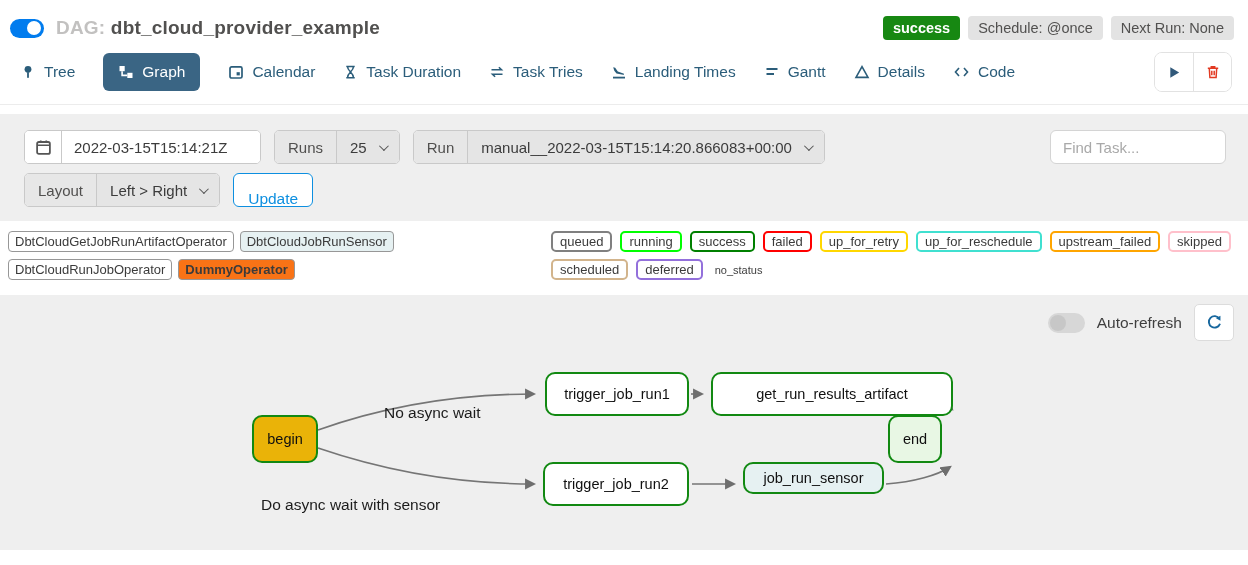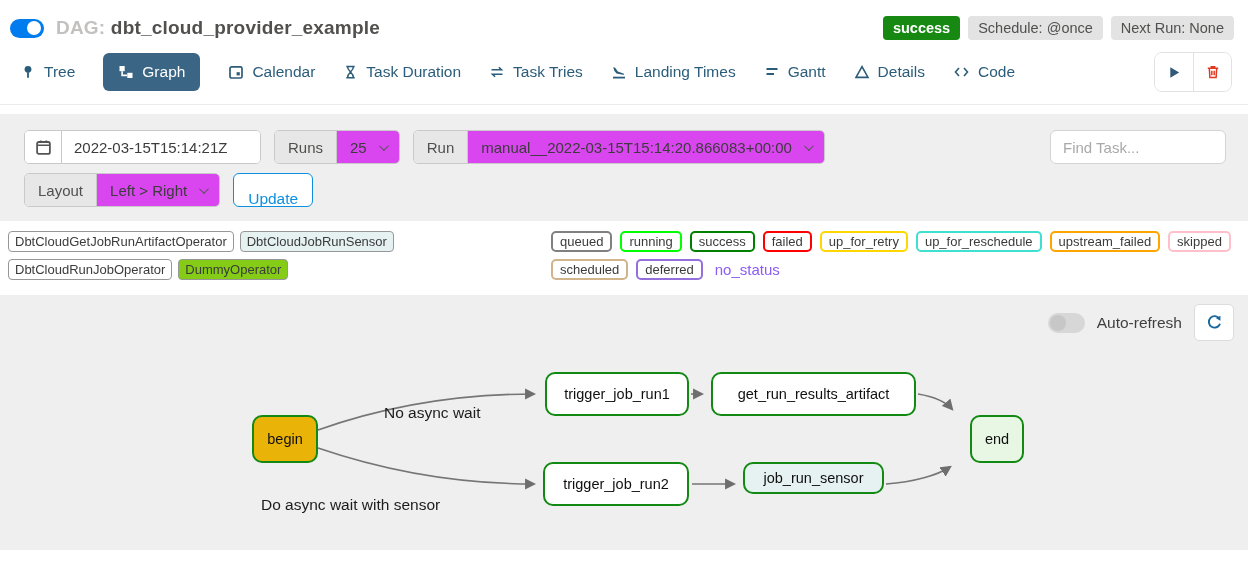--- a/index.html
+++ b/index.html
@@ -25,53 +25,53 @@
   .actions { margin-left:auto; display:flex; border:1px solid #e2e2e2; border-radius:8px; overflow:hidden; background:#fff; }
   .actions .abtn { width:38px; height:38px; display:flex; align-items:center; justify-content:center; background:#fff; cursor:pointer; }
   .actions .abtn + .abtn { border-left:1px solid #e2e2e2; }
 
   
   .filter-panel { background:#efefef; padding:16px 22px 14px 24px; margin-top:9px; }
   .frow { display:flex; align-items:flex-end; gap:13px; }
   .frow + .frow { margin-top:9px; }
   .group { display:inline-flex; align-items:stretch; border:1px solid #c9c9c9; border-radius:5px; overflow:hidden; background:#fff; height:34px; }
   .group .glabel { display:flex; align-items:center; padding:0 13px; background:#e7e7e7; color:#51504f; font-size:15px; border-right:1px solid #c9c9c9; }
-  .group .gfield { display:flex; align-items:center; padding:0 13px; background:#d946ef; font-size:15px; color:#3c3c3c; white-space:nowrap; }
+  .group .gfield { display:flex; align-items:center; padding:0 13px; background:#e5e5e5; font-size:15px; color:#3c3c3c; white-space:nowrap; }
   .group .gselect { cursor:pointer; gap:12px; }
   .chev { width:7px; height:7px; border-right:1.8px solid #555; border-bottom:1.8px solid #555; transform:rotate(45deg) translateY(-2px); display:inline-block; }
   .date-input { width:198px; border:none; outline:none; font-size:15px; color:#3c3c3c; padding:0 12px; font-family:inherit; }
   .cal-cell { display:flex; align-items:center; justify-content:center; width:37px; border-right:1px solid #c9c9c9; background:#fff; cursor:pointer; }
   .find-input { margin-left:auto; width:176px; height:34px; border:1px solid #d4d4d4; border-radius:6px; padding:0 12px; font-size:15px; color:#3c3c3c; outline:none; background:#fff; font-family:inherit; }
   .find-input::placeholder { color:#a9a9a9; }
   .update-btn { height:34px; padding:16px 14px; background:#fff; border:1.5px solid #0d8fe0; border-radius:6px; color:#0d8fe0; font-size:15.5px; cursor:pointer; font-family:inherit; }
 
   
   .legend { display:flex; padding:10px 8px 4px 8px; align-items:flex-start; }
   .legend-ops { width:543px; display:flex; flex-wrap:wrap; gap:7px 6px; }
   .legend-states { flex:1; display:flex; flex-wrap:wrap; gap:7px 8px; align-items:center; }
   .op-badge { font-size:13px; color:#3b3b3b; border:1px solid #979797; border-radius:4px; padding:2px 6px; background:#fff; white-space:nowrap; }
   .st-badge { font-size:13px; color:#3b3b3b; border:2px solid #808080; border-radius:5px; padding:1px 7px; background:#fff; white-space:nowrap; }
-  .no-status { font-size:15px; color:#8b5cf6; padding:0 4px; }
+  .no-status { font-size:11px; color:#404040; padding:0 4px; }
 
   
   .graph-panel { position:relative; background:#efefef; height:255px; margin-top:11px; width:100%; }
   .refresh-row { position:absolute; top:9px; right:14px; display:flex; align-items:center; gap:12px; }
   .ar-toggle { width:37px; height:20px; border-radius:10px; background:#d7d7d7; position:relative; cursor:pointer; }
   .ar-toggle .knob { position:absolute; top:2px; left:2px; width:16px; height:16px; border-radius:50%; background:#c7c7c7; }
   .ar-label { font-size:15.5px; color:#3f3f3f; }
   .refresh-btn { width:40px; height:37px; background:#fff; border:1px solid #dcdcdc; border-radius:5px; display:flex; align-items:center; justify-content:center; cursor:pointer; }
   .edges-svg { position:absolute; left:0; top:0; }
   .node { position:absolute; border:2.5px solid #128912; border-radius:10px; background:#fff;
     display:flex; align-items:center; justify-content:center; font-size:14.5px; color:#101010; cursor:pointer; }
   .n-begin { left:252px; top:120px; width:66px; height:48px; }
   .n-t1   { left:545px; top:77px;  width:144px; height:44px; }
-  .n-gra  { left:711px; top:77px;  width:205px; height:44px; }
+  .n-gra  { left:711px; top:77px;  width:242px; height:44px; }
   .n-t2   { left:543px; top:167px; width:146px; height:44px; }
   .n-jrs  { left:743px; top:167px; width:141px; height:32px; }
-  .n-end  { left:970px; top:120px; width:54px;  height:48px; }
+  .n-end  { left:888px; top:120px; width:54px;  height:48px; }
   .edge-label { position:absolute; font-size:15.5px; color:#1c1c1c; white-space:nowrap; }
   .el-1 { left:384px; top:109px; }
   .el-2 { left:261px; top:201px; }
 </style>
 </head>
 <body>
 
 <div class="header">
   <div class="toggle">
     <div class="knob"></div>
@@ -200,21 +200,21 @@
     </div>
     <button class="update-btn">Update</button>
   </div>
 </div>
 
 <div class="legend">
   <div class="legend-ops">
     <span class="op-badge" style="background-color: rgb(255, 255, 255);">DbtCloudGetJobRunArtifactOperator</span>
     <span class="op-badge" style="background-color: rgb(230, 241, 242);">DbtCloudJobRunSensor</span>
     <span class="op-badge" style="background-color: rgb(255, 255, 255);">DbtCloudRunJobOperator</span>
-    <span class="op-badge" style="background-color: #84cc16;">DummyOperator</span>
+    <span class="op-badge" style="background-color: #f97316; font-weight: bold;">DummyOperator</span>
   </div>
   <div class="legend-states">
     <span class="st-badge" style="border-color: rgb(128, 128, 128);">queued</span>
     <span class="st-badge" style="border-color: rgb(0, 255, 0);">running</span>
     <span class="st-badge" style="border-color: rgb(0, 128, 0);">success</span>
     <span class="st-badge" style="border-color: rgb(255, 0, 0);">failed</span>
     <span class="st-badge" style="border-color: rgb(255, 215, 0);">up_for_retry</span>
     <span class="st-badge" style="border-color: rgb(64, 224, 208);">up_for_reschedule</span>
     <span class="st-badge" style="border-color: rgb(255, 165, 0);">upstream_failed</span>
     <span class="st-badge" style="border-color: rgb(255, 192, 203);">skipped</span>

